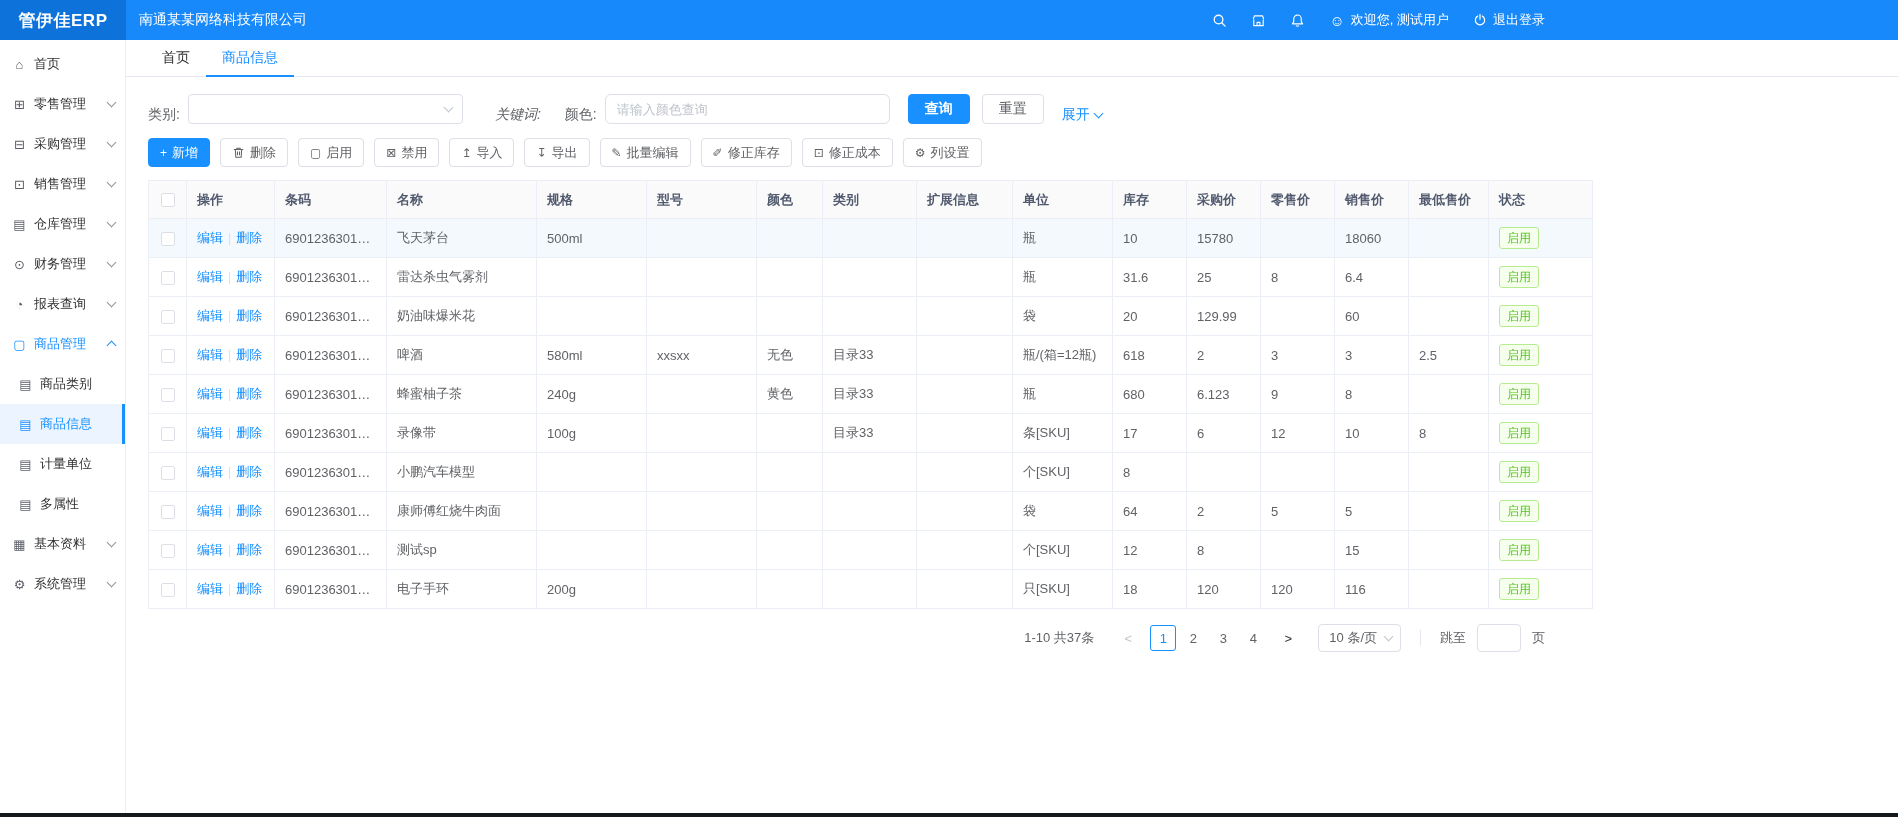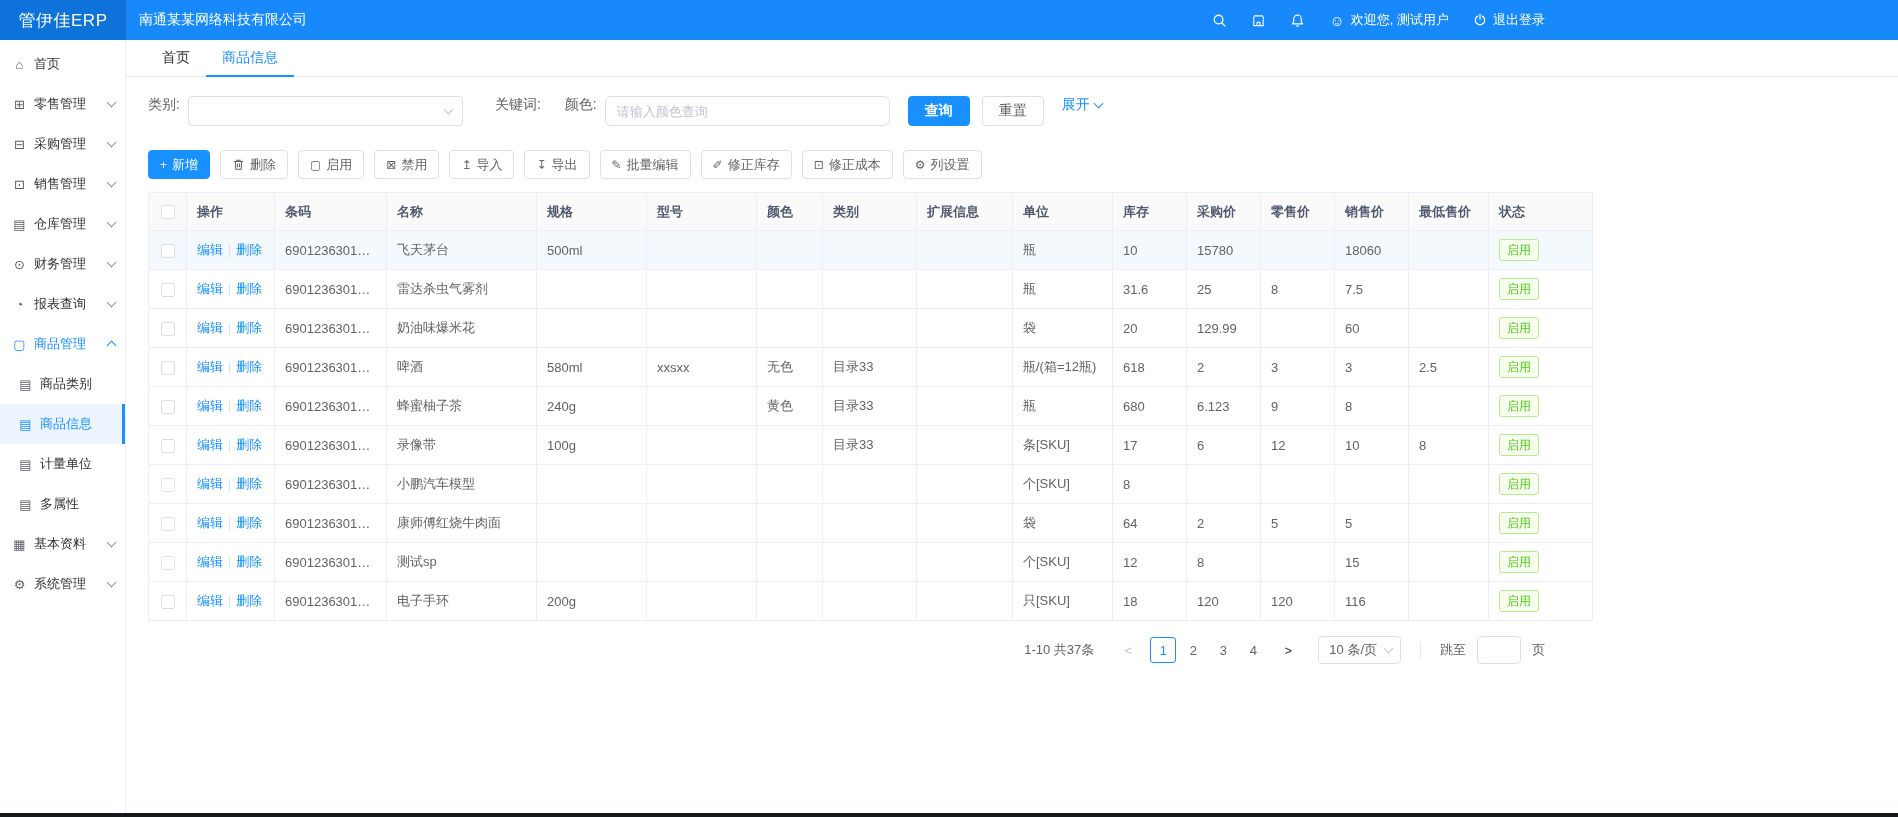--- a/index.html
+++ b/index.html
@@ -2,21 +2,21 @@
 <html><head>
 <meta charset="utf-8">
 <style>
   * { margin:0; padding:0; box-sizing:border-box; }
   html,body { width:1898px; height:817px; }
   body { font-family:"Liberation Sans","DejaVu Sans",sans-serif; background:#fff; color:#333; overflow:hidden; font-size:14px; }
   .app { width:100%; height:100%; display:flex; flex-direction:column; position:relative; }
 
   
   .header { height:40px; background:#1789fb; color:#fff; display:flex; align-items:center; position:relative; flex-shrink:0; z-index:5; }
-  .logo { width:126px; height:40px; background:#0d72d9; display:flex; align-items:center; justify-content:center; font-size:17px; font-weight:normal; letter-spacing:.5px; }
+  .logo { width:126px; height:40px; background:#0d72d9; display:flex; align-items:center; justify-content:center; font-size:17px; font-weight:bold; letter-spacing:.5px; }
   .company { margin-left:13px; font-size:14px; }
   .header-right { position:absolute; right:353px; top:0; height:40px; display:flex; align-items:center; gap:24px; font-size:13px; }
   .h-icon { display:inline-flex; align-items:center; cursor:pointer; }
   .h-user { display:inline-flex; align-items:center; gap:6px; cursor:pointer; white-space:nowrap; }
   .h-glyph { font-size:15px; line-height:1; }
 
   
   .body { flex:1; display:flex; min-height:0; }
   .sidebar { width:126px; border-right:1px solid #ebeef5; padding-top:4px; flex-shrink:0; background:#fff; overflow:hidden; }
   .side-item, .sub-item { height:40px; display:flex; align-items:center; gap:7px; padding:0 8px 0 12px; font-size:13px; color:#303133; cursor:pointer; }
@@ -30,28 +30,28 @@
   .active-parent .side-icon, .active-parent .chev { color:#1890ff; }
 
   
   .main { flex:1; display:flex; flex-direction:column; min-width:0; }
   .tabbar { height:37px; border-bottom:1px solid #e4e7ed; display:flex; align-items:stretch; padding-left:20px; flex-shrink:0; }
   .tab { padding:0 16px; display:flex; align-items:center; font-size:14px; color:#303133; cursor:pointer; border-bottom:2px solid transparent; margin-bottom:-1px; }
   .tab.active { color:#1890ff; border-bottom-color:#1890ff; }
   .content { width:1445px; margin-left:22px; }
 
   
-  .filters { display:flex; align-items:flex-start; margin-top:19px; height:40px; }
+  .filters { display:flex; align-items:flex-end; margin-top:7px; height:40px; }
   .flabel { font-size:14px; color:#606266; margin-right:8px; white-space:nowrap; }
   .select-box { width:275px; height:30px; border:1px solid #dcdfe6; border-radius:4px; display:flex; align-items:center; justify-content:flex-end; padding-right:10px; background:#fff; cursor:pointer; }
   .select-box .chev { color:#c0c4cc; }
   .text-input { height:30px; border:1px solid #dcdfe6; border-radius:4px; padding:0 11px; font-size:13px; color:#606266; outline:none; font-family:inherit; background:#fff; }
   .text-input::placeholder { color:#bfc4cc; }
   .w270 { width:270px; } .w285 { width:285px;border-radius:6px; }
-  .ml32{margin-left:32px;} .ml16{margin-left:16px;} .ml18{margin-left:18px;} .ml12{margin-left:12px;}
+  .ml32{margin-left:32px;font-style:italic;} .ml16{margin-left:16px;} .ml18{margin-left:18px;} .ml12{margin-left:12px;}
   .btn { height:30px; border-radius:4px; font-size:14px; padding:0 16px; cursor:pointer; font-family:inherit; white-space:nowrap; }
   .btn.primary { background:#1890ff; border:1px solid #1890ff; color:#fff;font-weight:bold; }
   .btn.plain { background:#fff; border:1px solid #dcdfe6; color:#606266; }
   .expand-link { color:#1890ff; font-size:14px; display:inline-flex; align-items:center; gap:5px; cursor:pointer; }
 
   
   .toolbar { display:flex; align-items:center; margin-top:14px; gap:10px; }
   .tb-btn { height:29px; display:inline-flex; align-items:center; gap:5px; padding:0 11px; background:#fff; border:1px solid #dcdfe6; border-radius:4px; font-size:13px; color:#606266; cursor:pointer; font-family:inherit; white-space:nowrap; }
   .tb-btn.primary { background:#1890ff; border-color:#1890ff; color:#fff; }
   .tb-icon { font-size:12px; line-height:1; display:inline-flex; align-items:center; }
@@ -337,21 +337,21 @@
                   <td>雷达杀虫气雾剂</td>
                   <td></td>
                   <td></td>
                   <td></td>
                   <td></td>
                   <td></td>
                   <td>瓶</td>
                   <td>31.6</td>
                   <td>25</td>
                   <td>8</td>
-                  <td>7.5</td>
+                  <td>6.4</td>
                   <td></td>
                   <td><span class="badge">启用</span></td>
                 </tr>
                 <tr>
                   <td class="cell-check"><span class="checkbox"></span></td>
                   <td class="cell-ops"><a class="link">编辑</a><span class="link-sep">|</span><a class="link">删除</a></td>
                   <td>6901236301340</td>
                   <td>奶油味爆米花</td>
                   <td></td>
                   <td></td>

